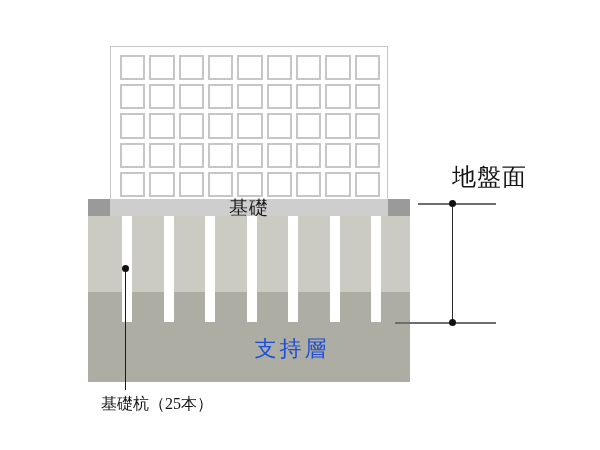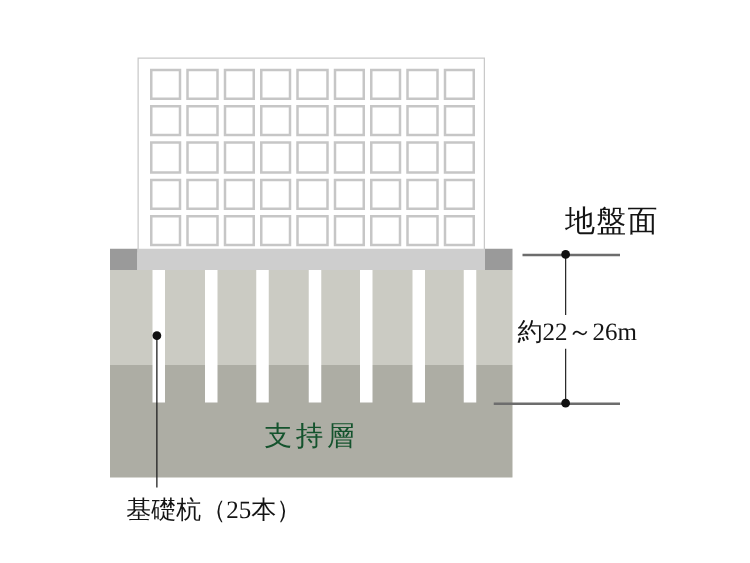--- a/index.html
+++ b/index.html
@@ -102,22 +102,23 @@
     height: 90px;
     background: #adada4;
   }
   #bearing-label {
     position: absolute;
     left: 0;
     top: 118px;
     width: 322px;
     text-align: center;
     font-size: 22px;
-    color: #14532d;
+    color: #1d4ed8;
     letter-spacing: 3px;
+    padding-left: 43px;
   }
   .pile {
     position: absolute;
     top: 0;
     width: 10px;
     height: 106px;
     background: #ffffff;
   }
 
   
@@ -181,21 +182,21 @@
     top: 265px;
     width: 7px;
     height: 7px;
     border-radius: 50%;
     background: #111111;
   }
   #pile-callout-label {
     position: absolute;
     left: 101px;
     top: 394px;
-    font-size: 20px;
+    font-size: 16px;
     color: #141414;
     white-space: nowrap;
   }
 </style>
 </head>
 <body>
 
 <div id="stage">
 
   <div id="building">
@@ -244,38 +245,38 @@
         <div class="window-cell"></div>
         <div class="window-cell"></div>
         <div class="window-cell"></div>
         <div class="window-cell"></div>
       </div>
   </div>
 
   <div id="slab-cap-left" class="slab-cap"></div>
   <div id="slab-cap-right" class="slab-cap"></div>
   <div id="foundation-slab"></div>
+  <div id="foundation-label">基礎</div>
 
   <div id="ground-block">
     <div id="bearing-layer"></div>
     <div id="bearing-label">支持層</div>
   <div class="pile" style="left: 34px; background: rgb(255, 255, 255);"></div>
       <div class="pile" style="left: 75.5px; background: rgb(255, 255, 255);"></div>
       <div class="pile" style="left: 117px; background: rgb(255, 255, 255);"></div>
       <div class="pile" style="left: 158.5px; background: rgb(255, 255, 255);"></div>
       <div class="pile" style="left: 200px; background: rgb(255, 255, 255);"></div>
       <div class="pile" style="left: 241.5px; background: rgb(255, 255, 255);"></div>
       <div class="pile" style="left: 283px; background: rgb(255, 255, 255);"></div>
     </div>
 
   <div id="dim-tick-top" class="dim-tick"></div>
   <div id="dim-tick-bottom" class="dim-tick"></div>
   <div id="dim-line-vertical"></div>
   <div id="dim-dot-top" class="dim-dot"></div>
   <div id="dim-dot-bottom" class="dim-dot"></div>
   <div id="ground-level-label">地盤面</div>
-  <div id="depth-label">約22～26m</div>
 
   <div id="callout-line"></div>
   <div id="callout-dot"></div>
   <div id="pile-callout-label">基礎杭（25本）</div>
 
 </div>
 
 </body></html>

